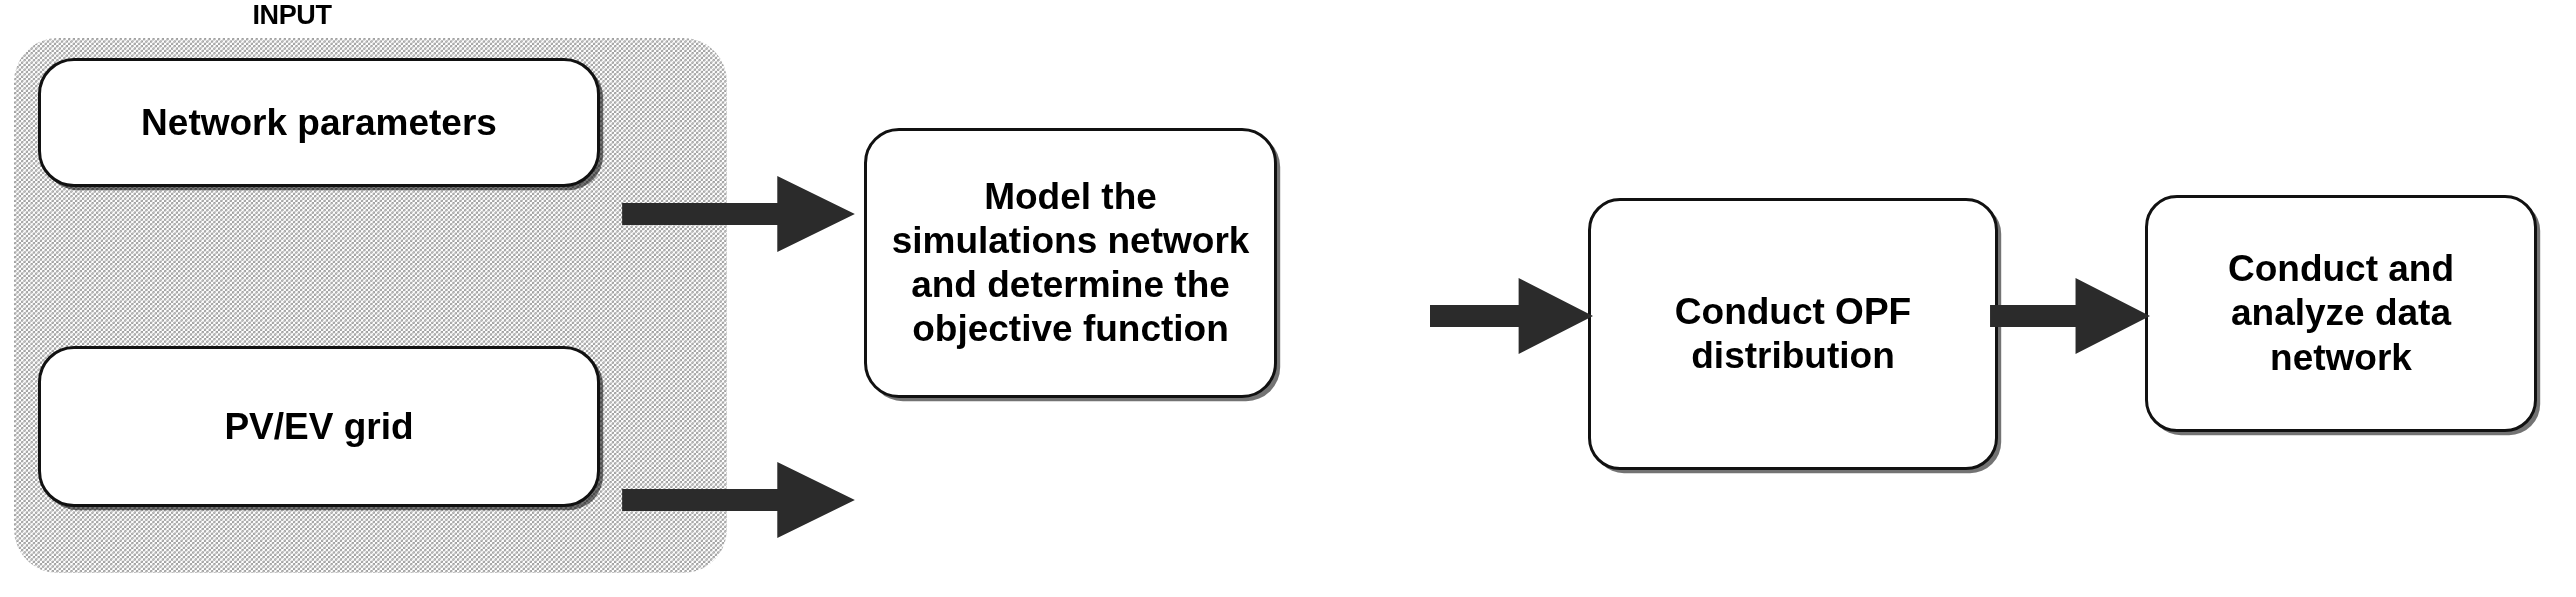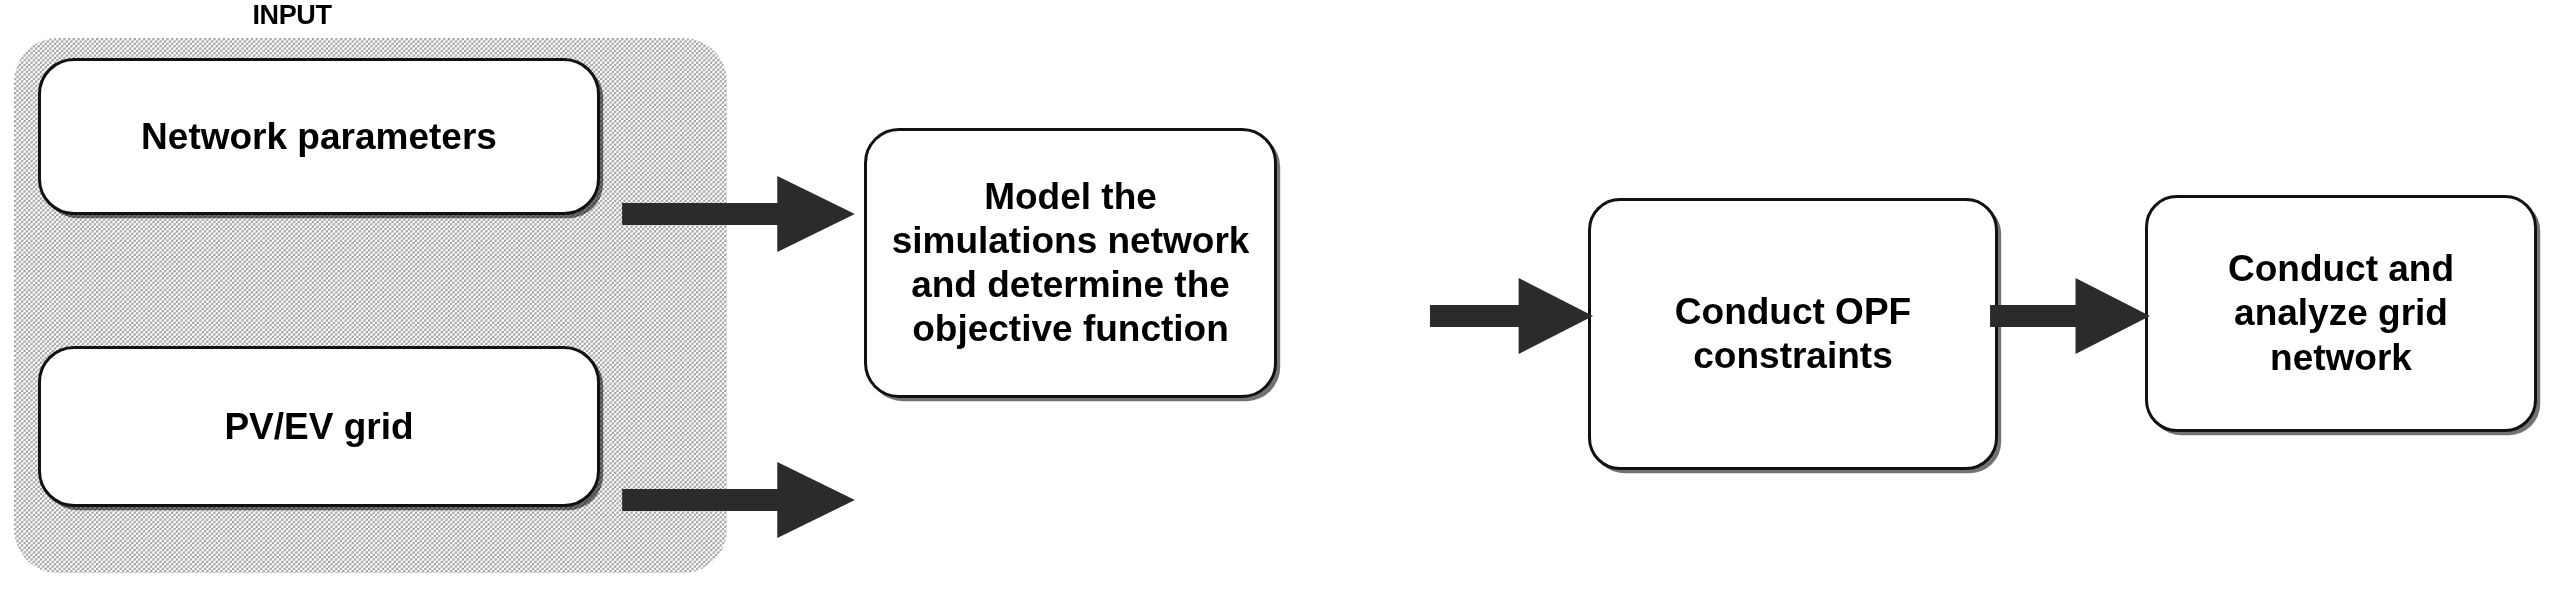--- a/index.html
+++ b/index.html
@@ -72,21 +72,21 @@
     box-sizing: border-box;
   }
 
   .box-line { display: block; }
 
   
   .box--network {
     left: 38px;
     top: 58px;
     width: 562px;
-    height: 157px;
+    height: 129px;
     border-radius: 36px;
     font-size: 37px;
     line-height: 1.08;
   }
 
   .box--pvev {
     left: 38px;
     top: 346px;
     width: 562px;
     height: 161px;
@@ -163,28 +163,28 @@
       <span class="box-line">Model the</span>
       <span class="box-line">simulations network</span>
       <span class="box-line">and determine the</span>
       <span class="box-line">objective function</span>
     </span>
   </div>
 
   <div class="box box--opf">
     <span class="box-text">
       <span class="box-line">Conduct OPF</span>
-      <span class="box-line">constraints</span>
+      <span class="box-line">distribution</span>
     </span>
   </div>
 
   <div class="box box--output">
     <span class="box-text">
       <span class="box-line">Conduct and</span>
-      <span class="box-line">analyze grid</span>
+      <span class="box-line">analyze data</span>
       <span class="box-line">network</span>
     </span>
   </div>
 
   <span class="arrow arrow--a1">
     <svg viewBox="0 0 294 96" width="233" height="76" aria-hidden="true">
       <polygon points="0,34 196,34 196,0 294,48 196,96 196,62 0,62" fill="#2b2b2b"></polygon>
     </svg>
   </span>
 

